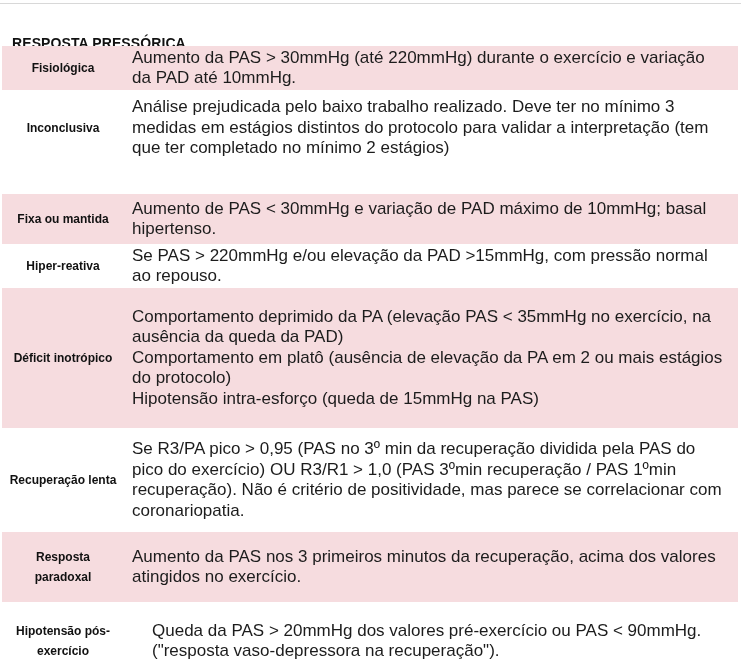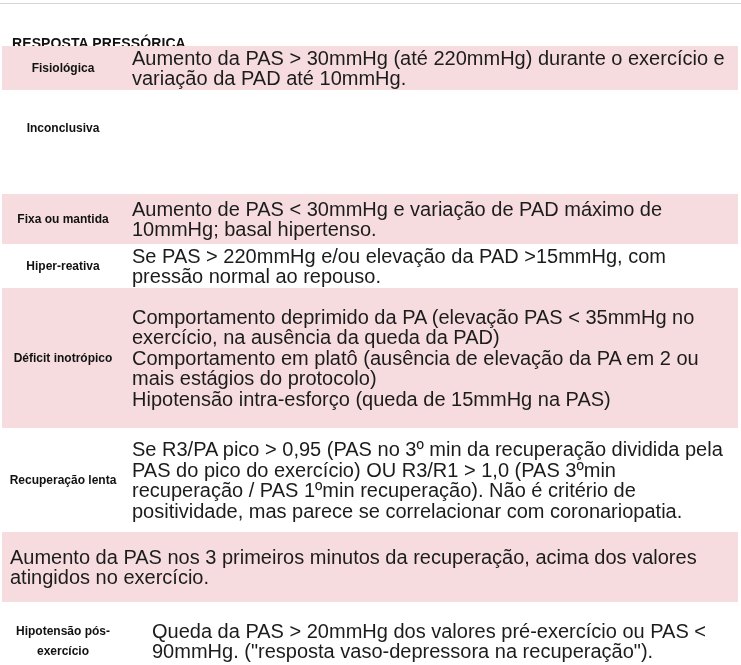--- a/index.html
+++ b/index.html
@@ -45,21 +45,21 @@
       flex: 0 0 122px;
       text-align: center;
       font-weight: bold;
       font-size: 12px;
       line-height: 20px;
       color: #111;
       padding: 0 4px;
     }
     .desc {
       flex: 1;
-      font-size: 20px;
+      font-size: 17px;
       line-height: 20.5px;
       color: #1c1c1c;
       padding: 0 10px 0 8px;
     }
     .desc div { white-space: normal; }
   </style>
 </head>
 <body>
 
 <div class="top-rule"></div>
@@ -67,20 +67,23 @@
 
 <div class="table">
   <div class="row pink" style="height:44px;">
     <div class="label">Fisiológica</div>
     <div class="desc">
       <div>Aumento da PAS &gt; 30mmHg (até 220mmHg) durante o exercício e variação da PAD até 10mmHg.</div>
     </div>
   </div>
   <div class="row white" style="height:76px;">
     <div class="label">Inconclusiva</div>
+    <div class="desc">
+      <div>Análise prejudicada pelo baixo trabalho realizado. Deve ter no mínimo 3 medidas em estágios distintos do protocolo para validar a interpretação (tem que ter completado no mínimo 2 estágios)</div>
+    </div>
   </div>
   <div class="row pink" style="height:50px;margin-top:28px;">
     <div class="label">Fixa ou mantida</div>
     <div class="desc">
       <div>Aumento de PAS &lt; 30mmHg e variação de PAD máximo de 10mmHg; basal hipertenso.</div>
     </div>
   </div>
   <div class="row white" style="height:44px;">
     <div class="label">Hiper-reativa</div>
     <div class="desc">
@@ -95,20 +98,21 @@
       <div>Hipotensão intra-esforço (queda de 15mmHg na PAS)</div>
     </div>
   </div>
   <div class="row white" style="height:104px;justify-content:space-between;">
     <div class="label">Recuperação lenta</div>
     <div class="desc">
       <div>Se R3/PA pico &gt; 0,95 (PAS no 3º min da recuperação dividida pela PAS do pico do exercício) OU R3/R1 &gt; 1,0 (PAS 3ºmin recuperação / PAS 1ºmin recuperação). Não é critério de positividade, mas parece se correlacionar com coronariopatia.</div>
     </div>
   </div>
   <div class="row pink" style="height:70px;">
+    <div class="label">Resposta paradoxal</div>
     <div class="desc">
       <div>Aumento da PAS nos 3 primeiros minutos da recuperação, acima dos valores atingidos no exercício.</div>
     </div>
   </div>
   <div class="row white" style="height:78px;gap:20px;">
     <div class="label">Hipotensão pós-exercício</div>
     <div class="desc">
       <div>Queda da PAS &gt; 20mmHg dos valores pré-exercício ou PAS &lt; 90mmHg. ("resposta vaso-depressora na recuperação").</div>
     </div>
   </div>

